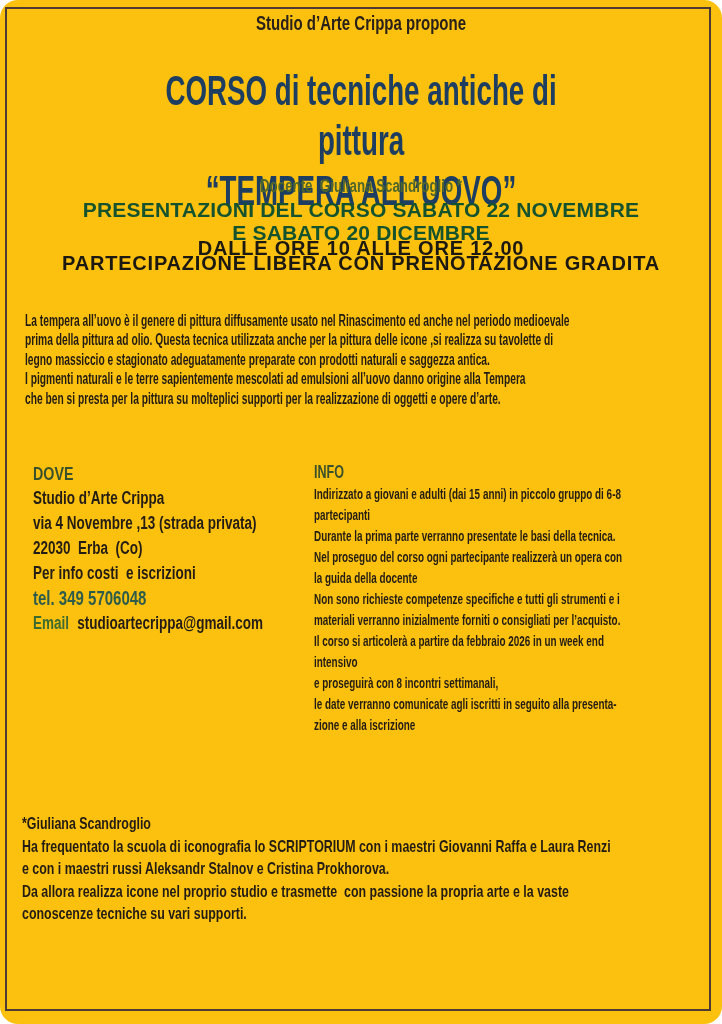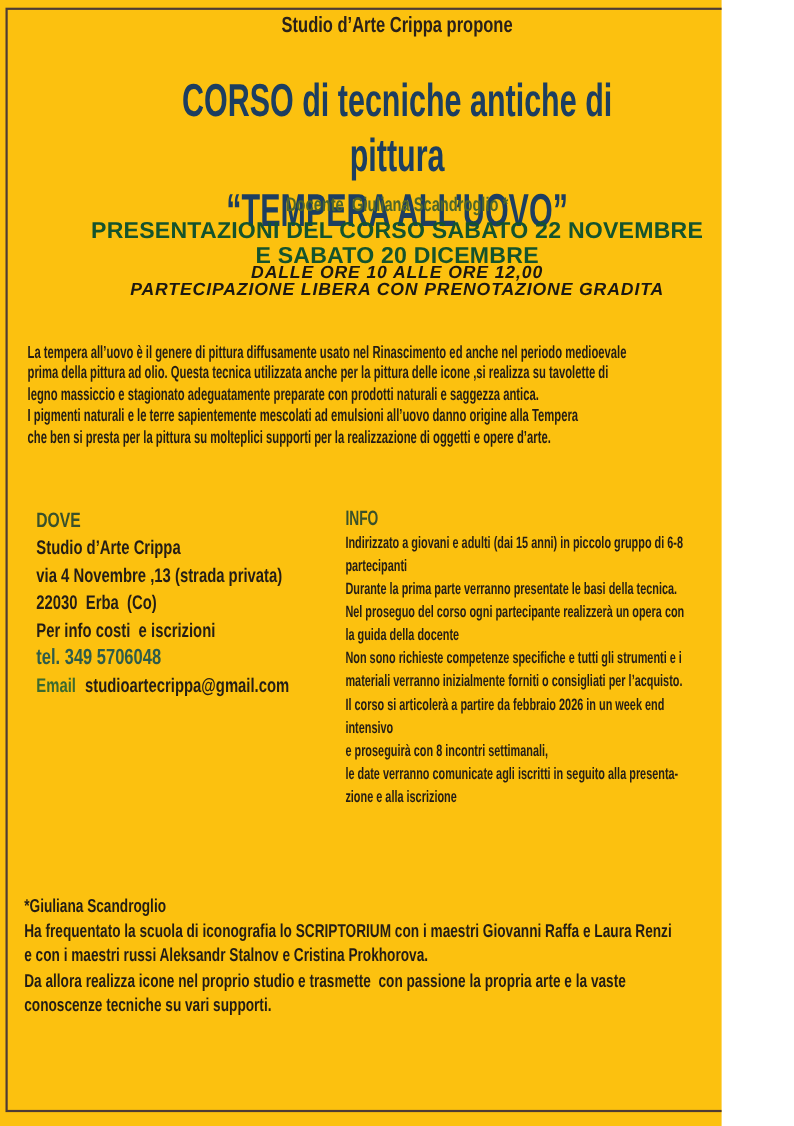--- a/index.html
+++ b/index.html
@@ -1,23 +1,24 @@
 <!DOCTYPE html>
 <html><head>
 <meta charset="utf-8">
 <style>
   html, body { margin: 0; padding: 0; }
   .page {
     position: relative;
-    width: 656px;
+    width: 722px;
     height: 1024px;
     background: #fcc10f;
     overflow: hidden;
     font-family: "Liberation Sans", sans-serif;
     font-weight: bold;
+    border-radius: 18px;
   }
   .frame {
     position: absolute;
     left: 5px; top: 7px;
     width: 702px; height: 1000px;
     border: 2px solid #4d3b34;
     pointer-events: none;
   }
   .abs { position: absolute; }
   .center {
@@ -52,25 +53,24 @@
   }
   .presentation {
     top: 198px;
     font-size: 21px;
     line-height: 23px;
     letter-spacing: 0.2px;
     color: #14532d;
   }
   .schedule {
     top: 241px;
-    font-size: 16px;
+    font-size: 20px;
     line-height: 15px;
     letter-spacing: 0.8px;
     color: #1c1812;
-    font-style: italic;
   }
   .intro {
     left: 25px; top: 311px;
     width: 1060px;
     font-size: 16px;
     line-height: 19.4px;
     color: #231c15;
     transform: scaleX(0.64);
   }
   .dove {

